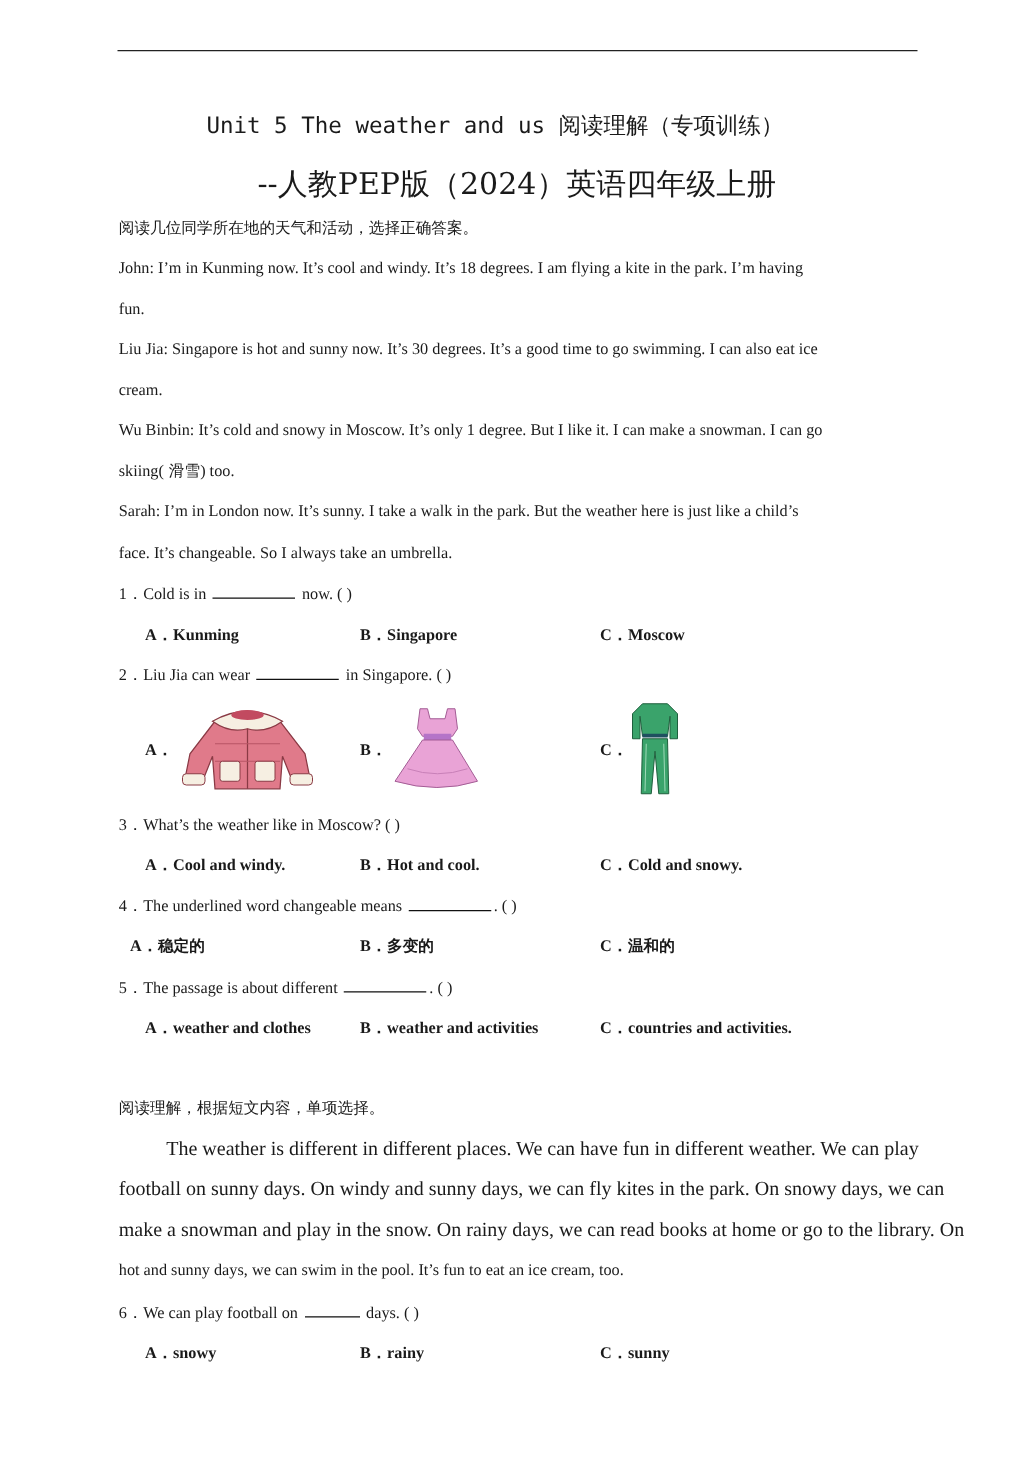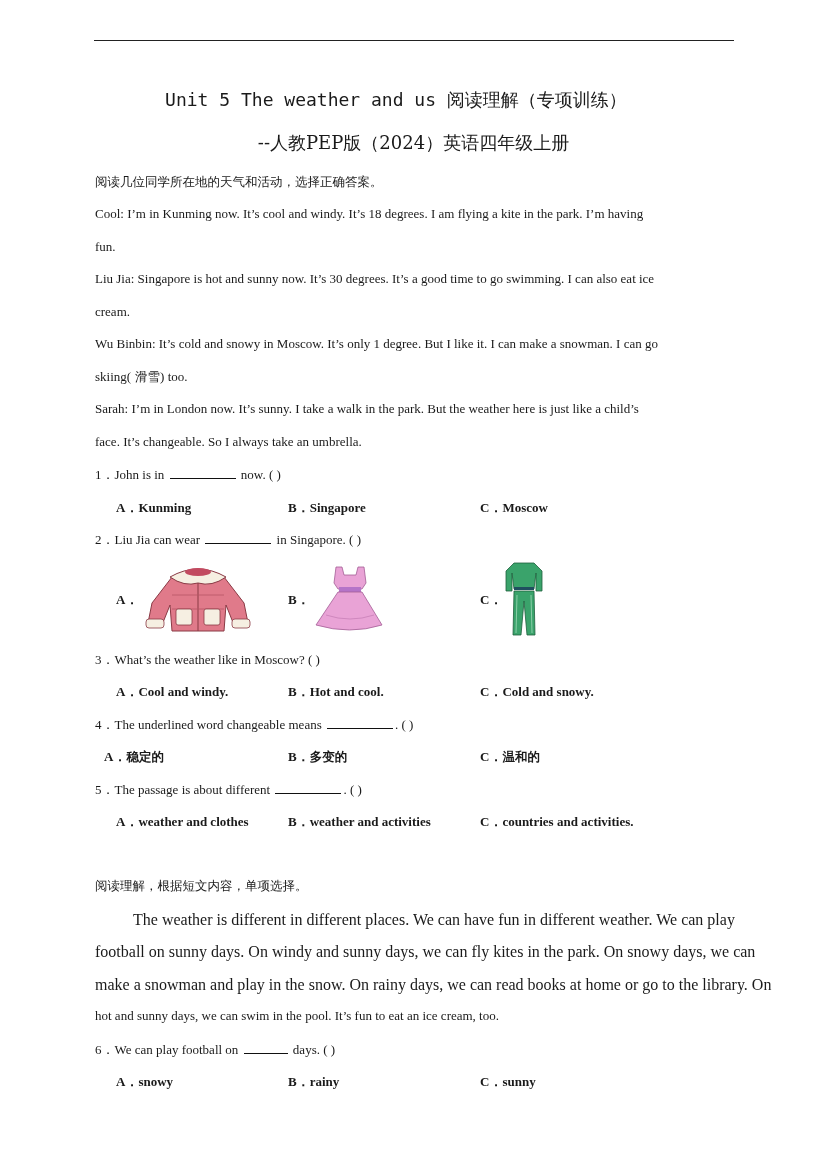--- a/index.html
+++ b/index.html
@@ -2,51 +2,51 @@
 <html><head>
 <meta charset="utf-8">
 <style>
   html, body { margin: 0; padding: 0; background: #ffffff; }
   body { width: 827px; height: 1169px; position: relative; overflow: hidden;
          font-family: "Liberation Serif", serif; color: #1a1a1a; }
   .topline { position: absolute; left: 94px; top: 40px; width: 640px; height: 1px; background: #222; }
   .title1 { position: absolute; left: 0; width: 792px; top: 88px; text-align: center;
             font-family: "DejaVu Sans Mono", "Liberation Mono", monospace; font-size: 18px; letter-spacing: 0px; }
   .title2 { position: absolute; left: 0; width: 827px; top: 131px; text-align: center;
-            font-family: "DejaVu Serif", serif; font-size: 18px; }
+            font-family: "DejaVu Serif", serif; font-size: 24px; }
   .line { position: absolute; left: 95px; font-size: 13px; white-space: nowrap; }
   .cn { font-family: "DejaVu Sans", sans-serif; font-size: 12.5px; }
   .u { }
   .blank { display: inline-block; border-bottom: 1px solid #111; vertical-align: baseline; height: 1px; margin: 0 2px; }
   .opt { position: absolute; font-size: 13px; white-space: nowrap; font-weight: bold; }
   .just { position: absolute; left: 95px; width: 638px; font-size: 16px; text-align: justify; text-align-last: justify; white-space: nowrap; }
   .img { position: absolute; }
 </style>
 </head>
 <body>
 
 <div class="topline"></div>
 <div class="title1">Unit 5 The weather and us 阅读理解（专项训练）</div>
 <div class="title2">--人教PEP版（2024）英语四年级上册</div>
 
 <div class="line cn" style="top:174px">阅读几位同学所在地的天气和活动，选择正确答案。</div>
 
-<div class="line" style="top:206px"><span>Cool:</span> <span>I’m in Kunming now. It’s cool and windy.  It’s 18 degrees. I am flying  a kite in the park.  I’m having</span></div>
+<div class="line" style="top:206px"><span>John:</span> <span>I’m in Kunming now. It’s cool and windy.  It’s 18 degrees. I am flying  a kite in the park.  I’m having</span></div>
 <div class="line" style="top:239px">fun.</div>
 
 <div class="line" style="top:271px"><span>Liu Jia:</span> <span>Singapore is hot and sunny now. It’s 30 degrees. It’s a good time  to go swimming.  I can also eat ice</span></div>
 <div class="line" style="top:304px">cream.</div>
 
 <div class="line" style="top:336px"><span>Wu Binbin:</span><span> It’s cold and snowy in  Moscow. It’s only  1 degree. But I like  it.  I can make a snowman. I can go</span></div>
 <div class="line" style="top:369px"><span>skiing(</span><span class="cn"> 滑雪</span><span>) too.</span></div>
 
 <div class="line" style="top:401px"><span>Sarah:</span> <span>I’m in London now. It’s sunny.  I take a walk in the park. But the weather here is just like  a child’s</span></div>
 <div class="line" style="top:434px"><span>face. It’s </span><span class="u">changeable</span><span>. So I always take an umbrella.</span></div>
 
-<div class="line" style="top:466px"><span>1．</span><span>John is in </span><span class="blank" style="width:66px"></span><span> now. (      )</span></div>
+<div class="line" style="top:466px"><span>1．</span><span>Cold is in </span><span class="blank" style="width:66px"></span><span> now. (      )</span></div>
 <div class="opt" style="left:116px;top:499px"><span>A．</span><span>Kunming</span></div>
 <div class="opt" style="left:288px;top:499px"><span>B．</span><span>Singapore</span></div>
 <div class="opt" style="left:480px;top:499px"><span>C．</span><span>Moscow</span></div>
 
 <div class="line" style="top:531px"><span>2．</span><span>Liu Jia can wear </span><span class="blank" style="width:66px"></span><span> in Singapore. (      )</span></div>
 
 <div class="opt" style="left:116px;top:591px"><span>A．</span></div>
 <svg class="img" style="left:142px;top:563px" width="112" height="70" viewBox="0 0 112 70">
   <path d="M30 14 L10 40 L6 60 L20 62 L28 42 L30 68 L82 68 L84 42 L92 62 L106 60 L102 40 L82 14 Z" fill="#e07a8a" stroke="#8a3a45" stroke-width="1"></path>
   <path d="M28 14 Q56 -2 84 14 Q70 24 56 20 Q42 24 28 14 Z" fill="#f6efe2" stroke="#8a3a45" stroke-width="1"></path>

